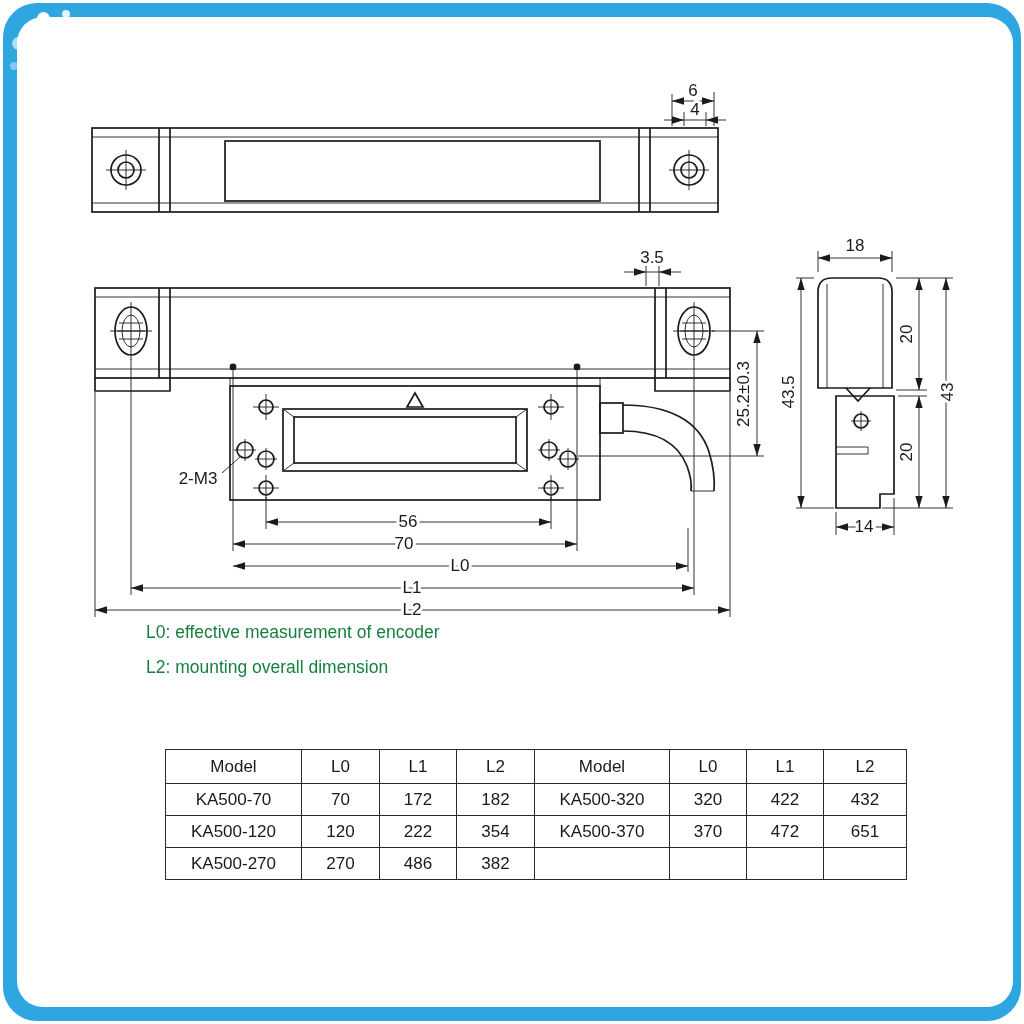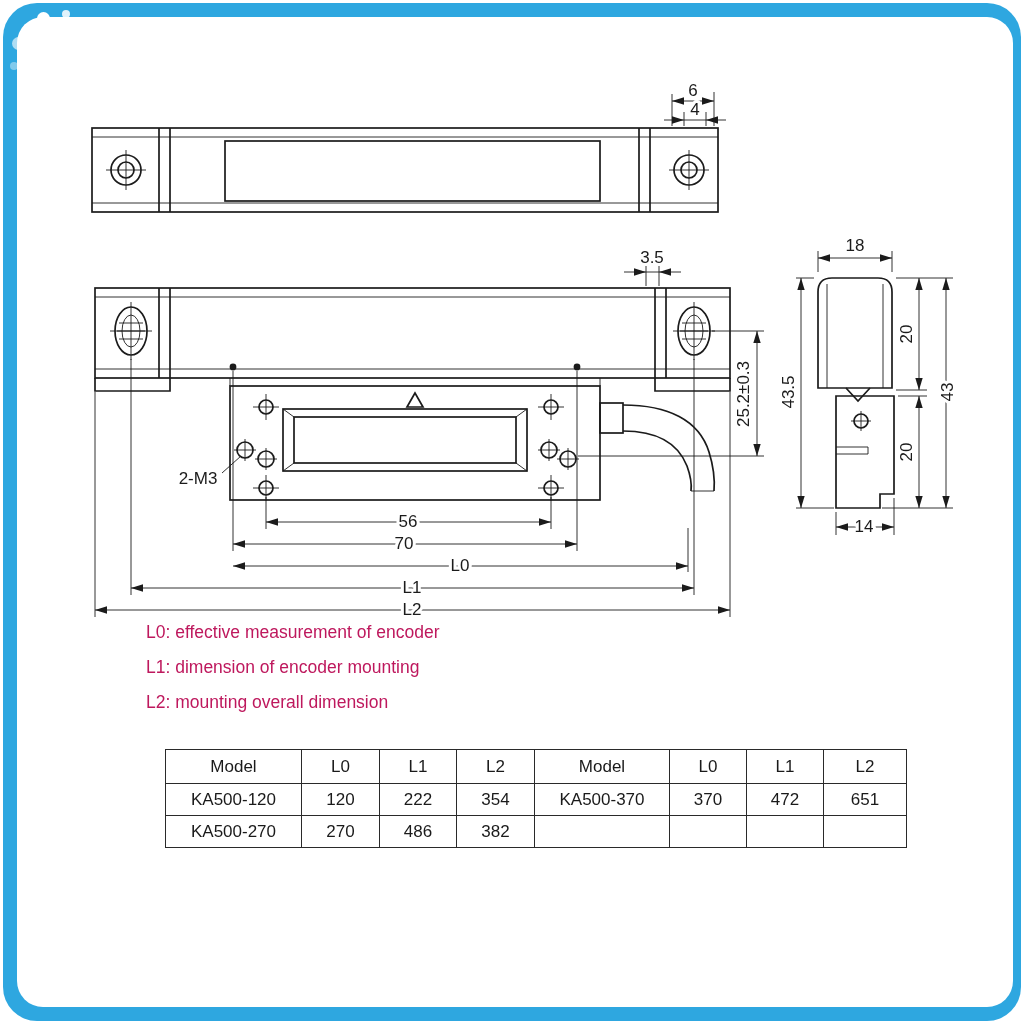--- a/index.html
+++ b/index.html
@@ -18,21 +18,21 @@
   svg.drawing{position:absolute;left:0;top:0;width:1024px;height:1024px;}
   .ol{fill:none;stroke:#1b1b1b;stroke-width:1.7;}
   .tl{fill:none;stroke:#1b1b1b;stroke-width:0.9;}
   .dm{fill:none;stroke:#1b1b1b;stroke-width:0.9;}
   .dt{font-family:"Liberation Sans",sans-serif;font-size:17px;fill:#1b1b1b;
       text-anchor:middle;paint-order:stroke;stroke:#ffffff;stroke-width:6;
       stroke-linejoin:round;}
   .dot-fill{fill:#1b1b1b;stroke:none;}
 
   .legend{position:absolute;left:146px;top:622px;}
-  .legend .line{font-size:17.5px;color:#be185d;margin-bottom:14px;}
+  .legend .line{font-size:17.5px;color:#15803d;margin-bottom:14px;}
 
   table.spec{position:absolute;left:165px;top:749px;width:741px;
              border-collapse:collapse;table-layout:fixed;}
   table.spec th,table.spec td{border:1.3px solid #2a2a2a;font-size:17px;
              font-weight:400;color:#1a1a1a;text-align:center;height:31px;padding:0;}
   table.spec th{height:33px;}
 </style>
 </head>
 <body>
 
@@ -186,21 +186,20 @@
       <text class="dt" x="794" y="392" transform="rotate(-90 794 392)">43.5</text>
 
       <path class="tl" d="M836,512 V535 M894,498 V535"></path>
       <path class="dm" d="M836,527 H894" marker-start="url(#arr)" marker-end="url(#arr)"></path>
       <text class="dt" x="864" y="532">14</text>
     </g>
   </svg>
 
   <div class="legend">
     <div class="line">L0: effective measurement of encoder</div>
-    <div class="line">L1: dimension of encoder mounting</div>
     <div class="line">L2: mounting overall dimension</div>
   </div>
 
   <table class="spec">
     <colgroup>
       <col style="width:136px">
         <col style="width:78px">
         <col style="width:77px">
         <col style="width:78px">
       <col style="width:135px">
@@ -215,20 +214,30 @@
           <th>L1</th>
           <th>L2</th>
           <th>Model</th>
           <th>L0</th>
           <th>L1</th>
           <th>L2</th>
         </tr>
     </thead>
     <tbody>
         <tr>
+          <td>KA500-70</td>
+          <td>70</td>
+          <td>172</td>
+          <td>182</td>
+          <td>KA500-320</td>
+          <td>320</td>
+          <td>422</td>
+          <td>432</td>
+        </tr>
+        <tr>
           <td>KA500-120</td>
           <td>120</td>
           <td>222</td>
           <td>354</td>
           <td>KA500-370</td>
           <td>370</td>
           <td>472</td>
           <td>651</td>
         </tr>
         <tr>

